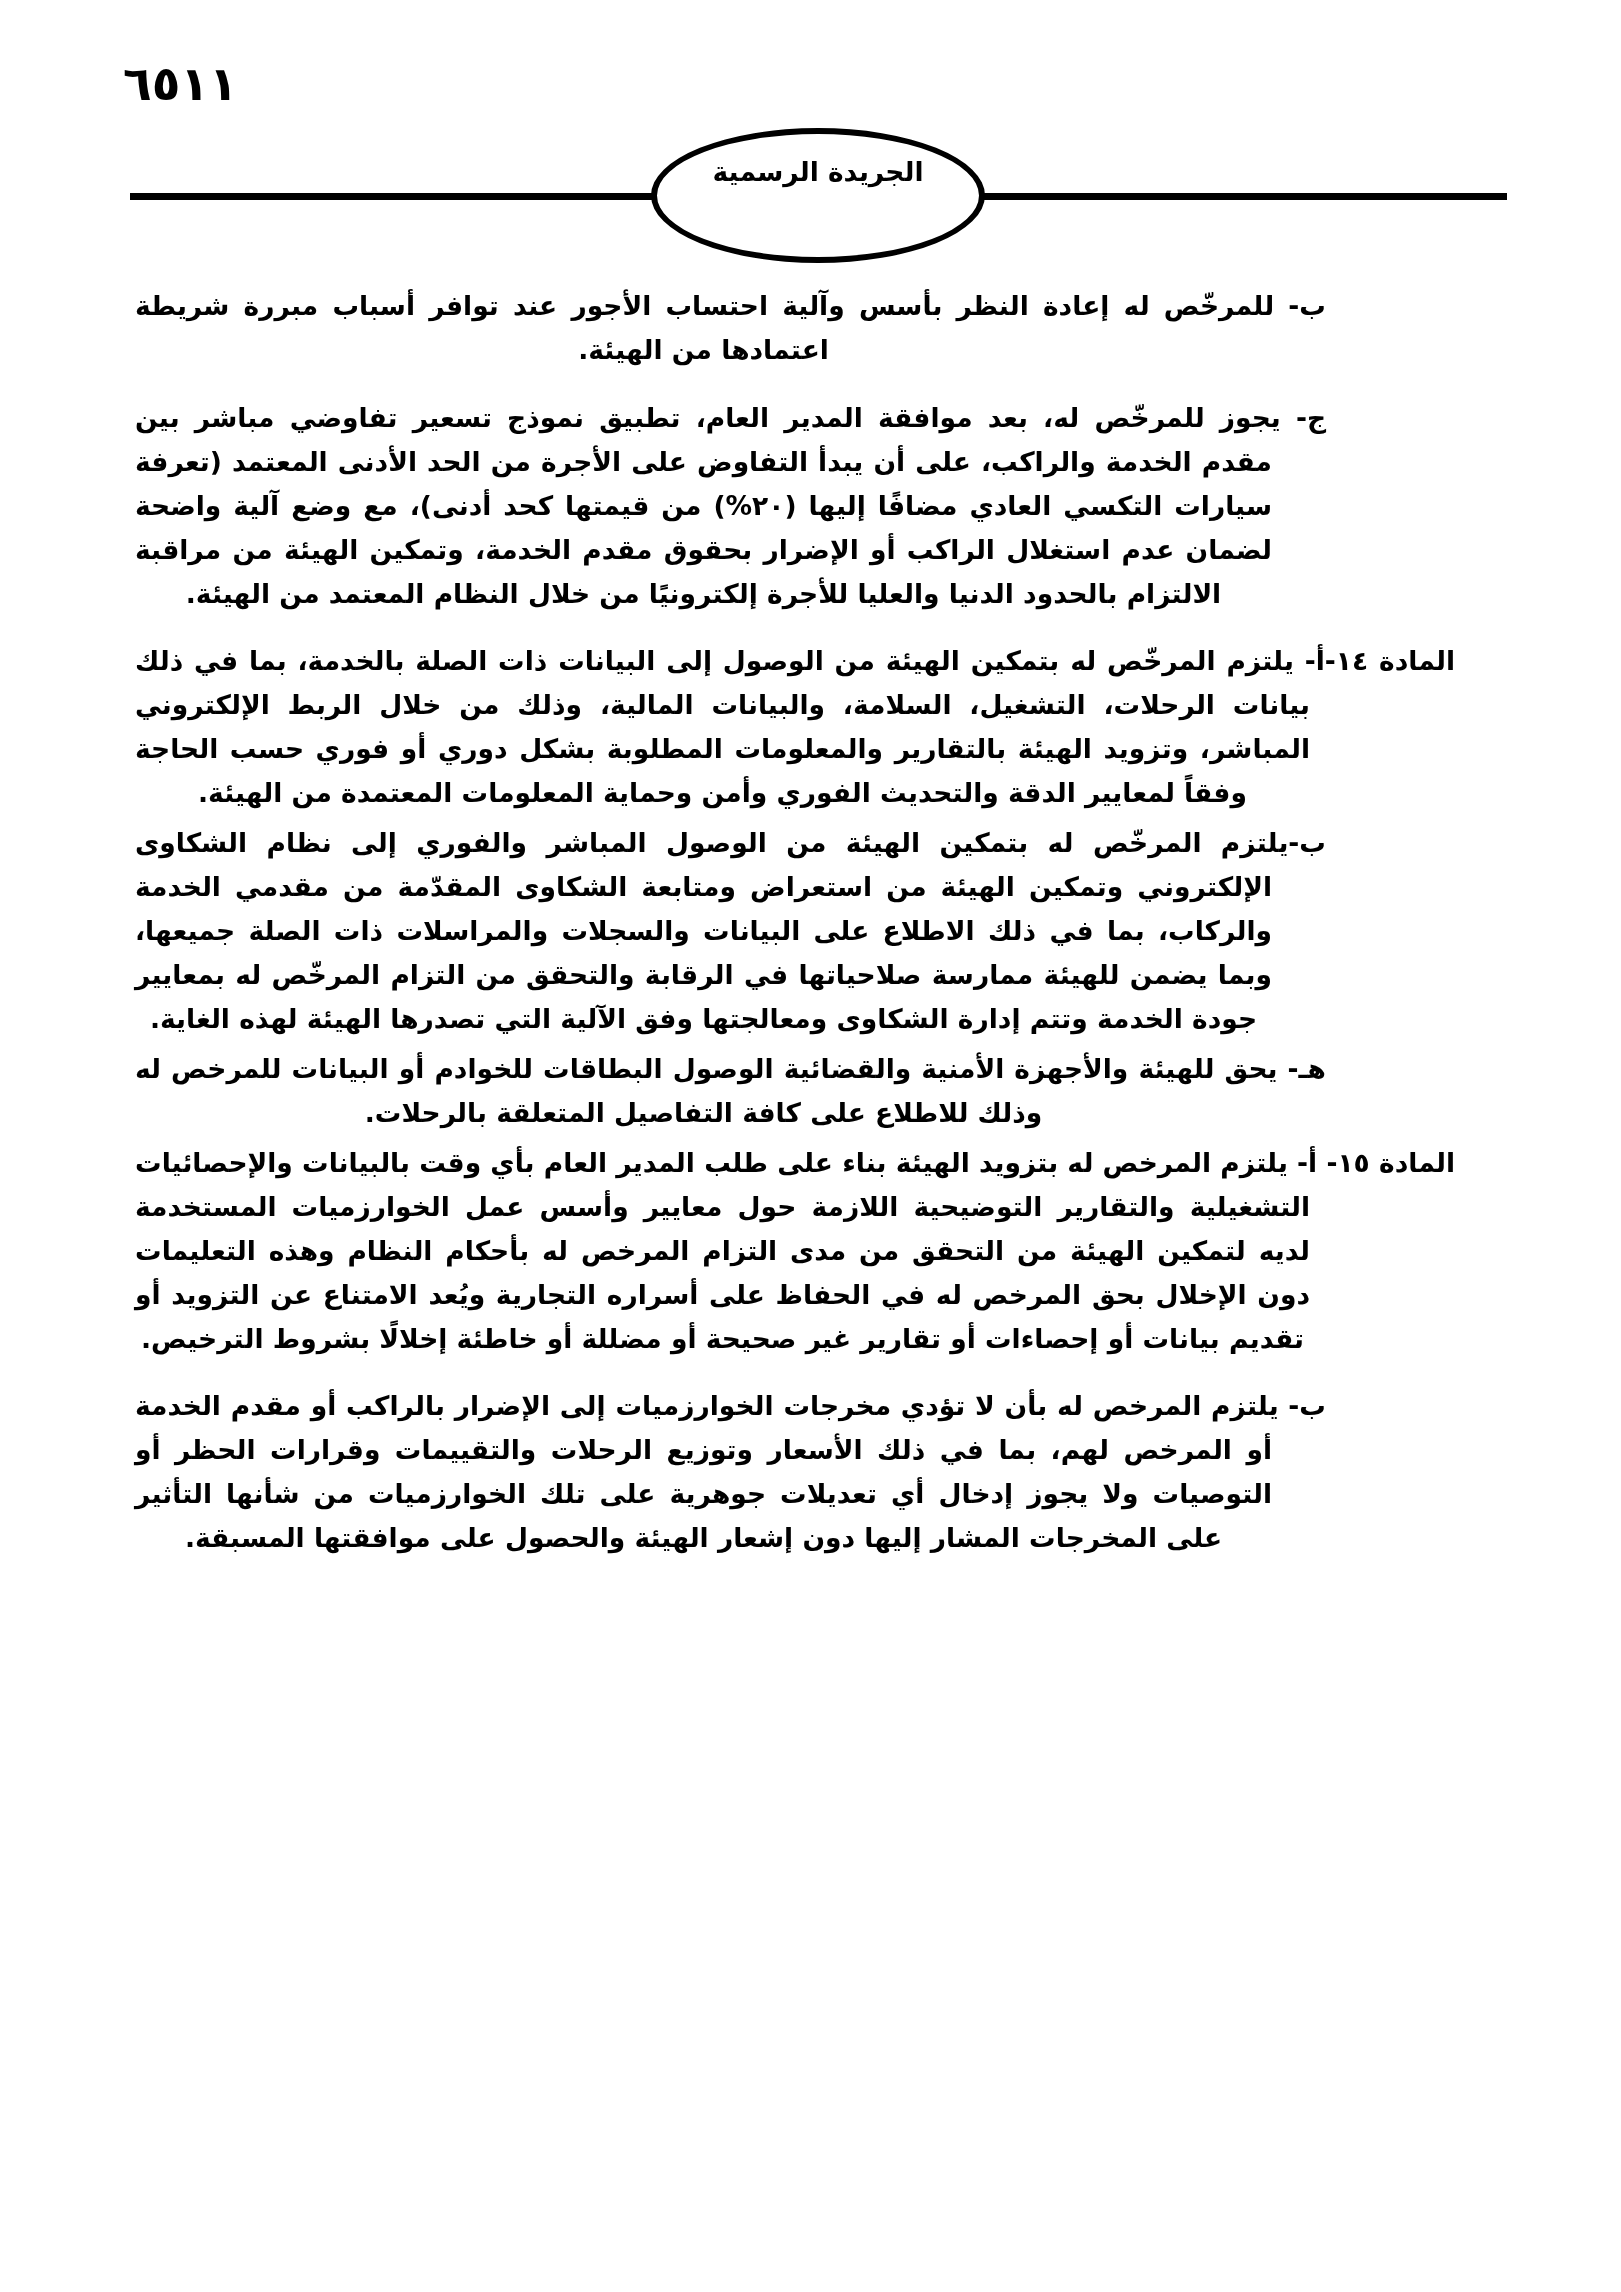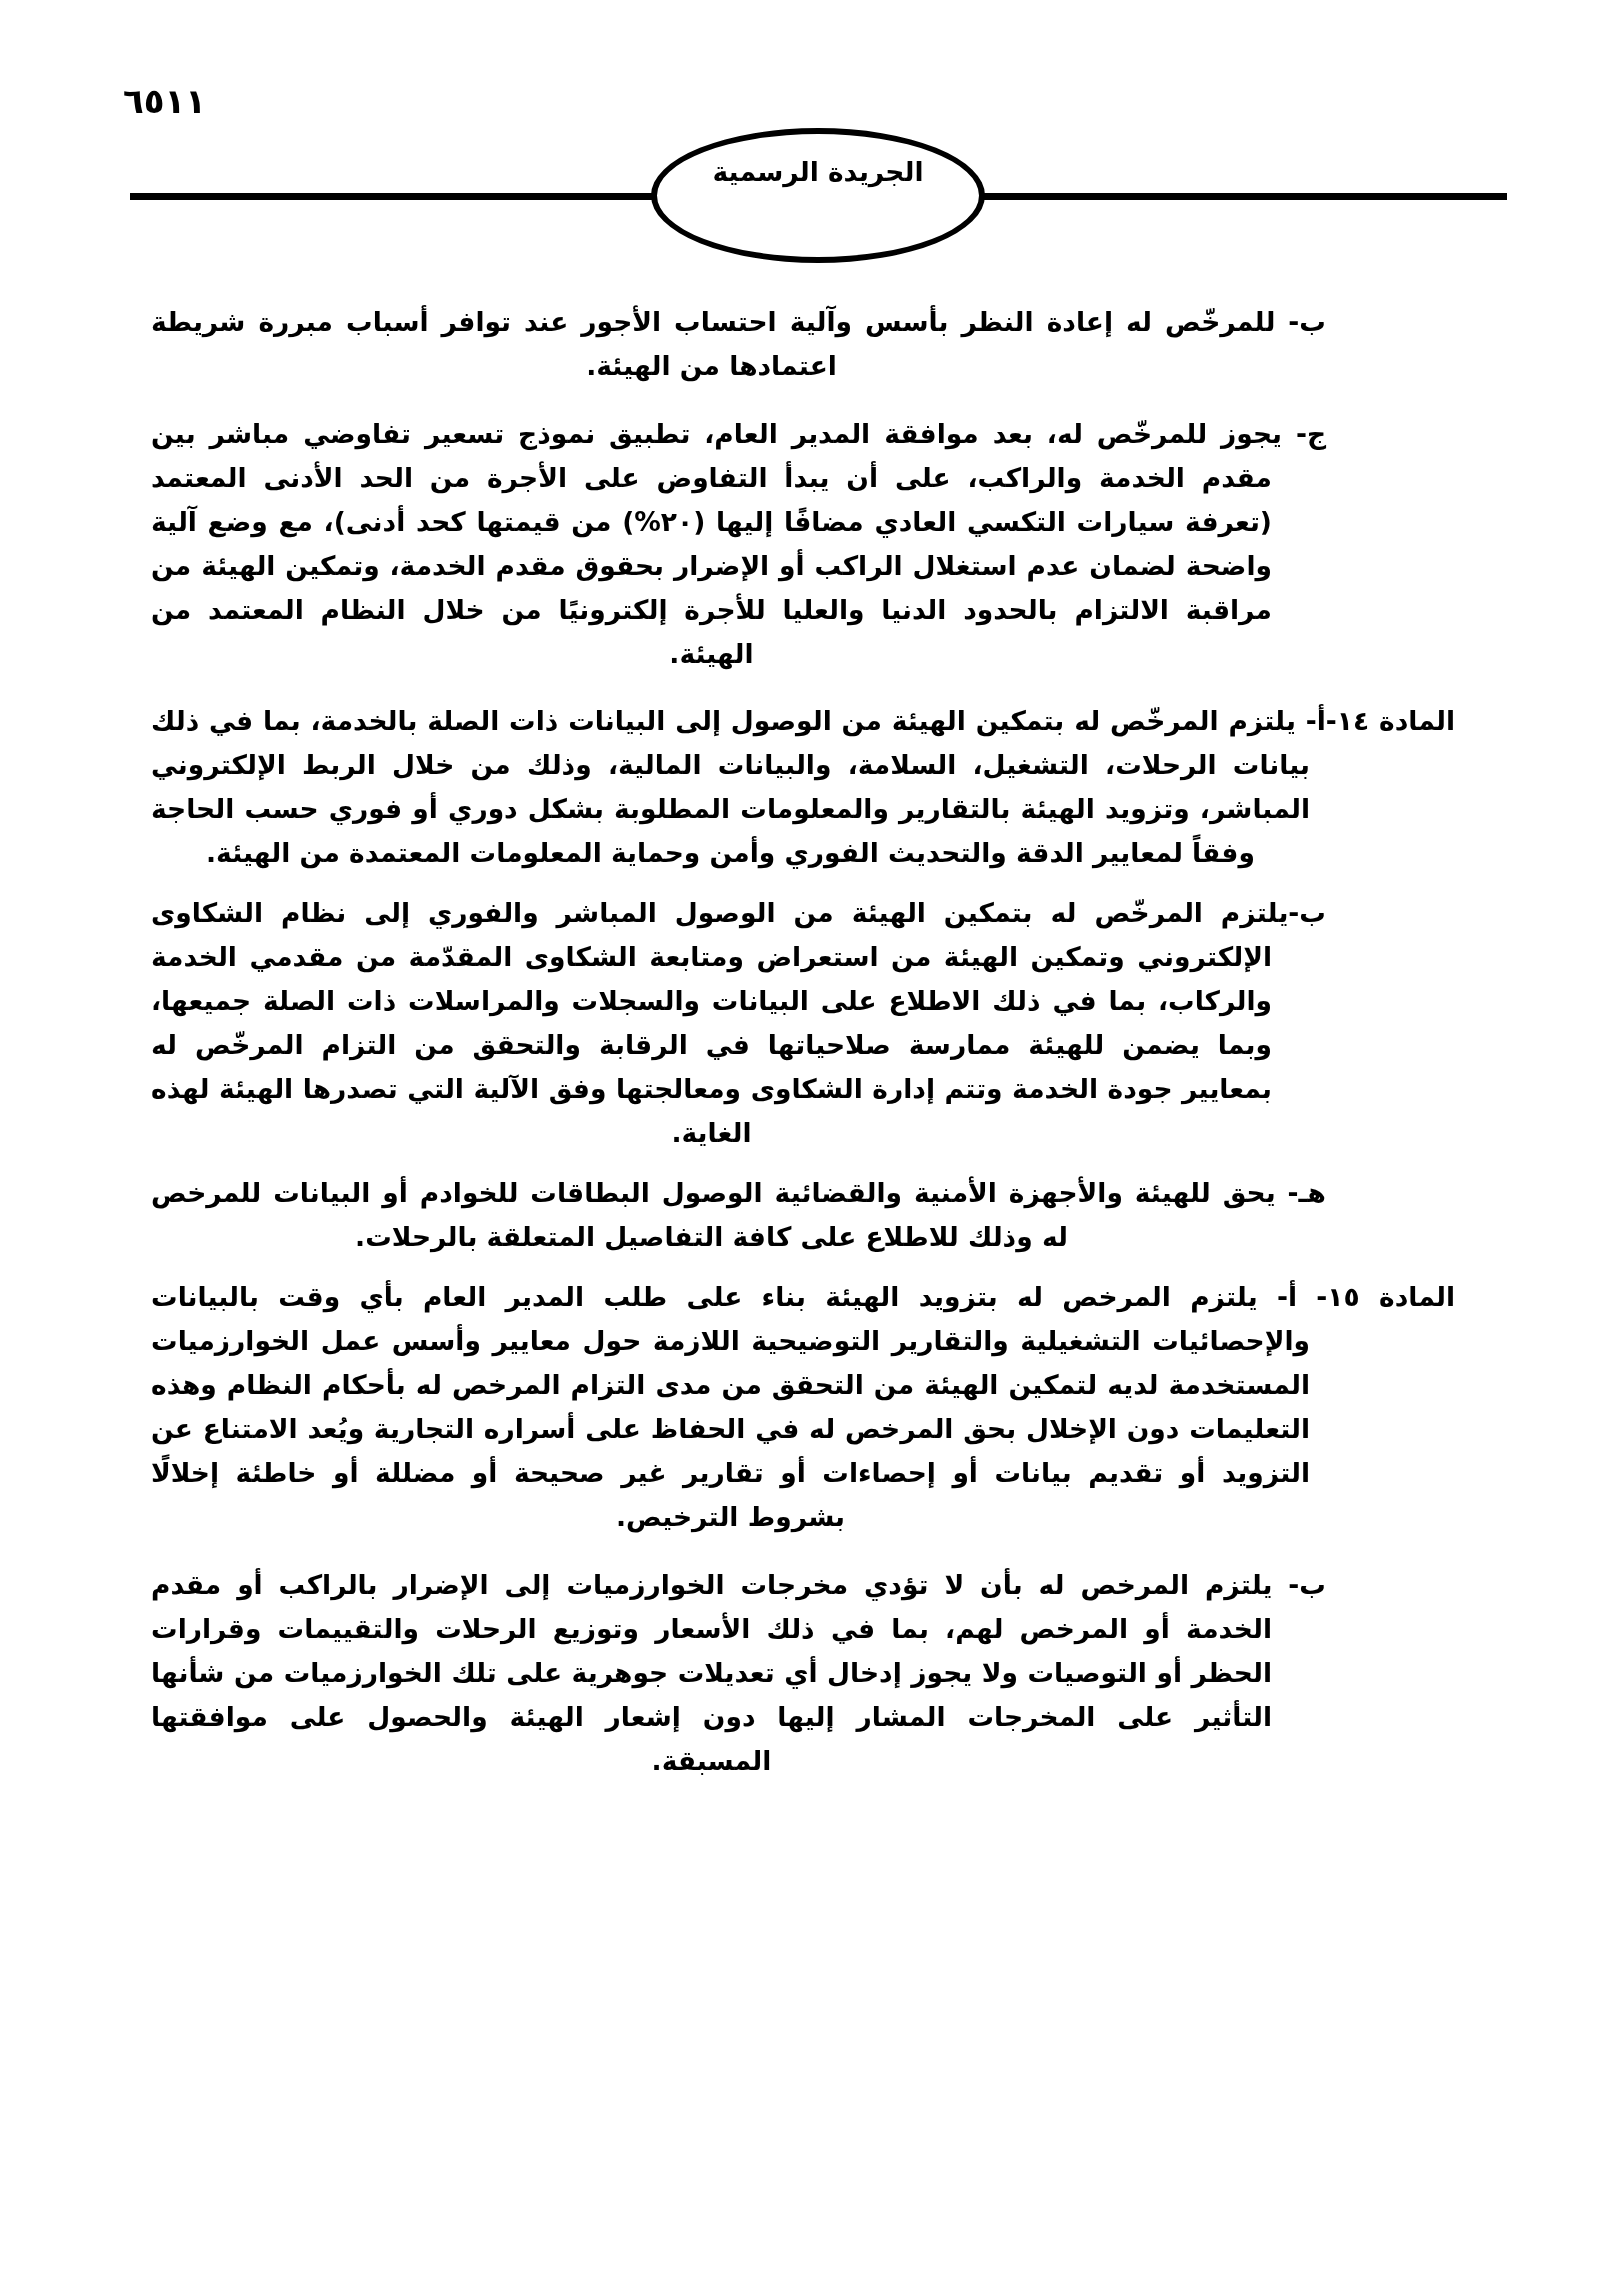--- a/index.html
+++ b/index.html
@@ -8,23 +8,23 @@
     width: 1621px;
     height: 2293px;
     background: #ffffff;
     margin: 0 auto;
     overflow: hidden;
     font-family: "DejaVu Sans", sans-serif;
     color: #000;
   }
   .pagenum {
     position: absolute;
-    top: 81px;
+    top: 56px;
     left: 123px;
-    font-size: 34px;
+    font-size: 47px;
     font-weight: bold;
     letter-spacing: 3.9px;
   }
   .rule {
     position: absolute;
     top: 193px;
     left: 130px;
     width: 1377px;
     height: 6.9px;
     background: #000;
@@ -52,21 +52,21 @@
     top: 284px;
     right: 166px;
     width: 1320px;
     direction: rtl;
     font-size: 26.5px;
     font-weight: bold;
     line-height: 44px;
     text-align: justify;
   }
   p.para {
-    margin: 16px;
+    margin: 0;
     text-align: justify;
     text-align-last: center;
   }
   
   p.sub {
     margin-right: 129px;
     padding-right: 54px;
     text-indent: -54px;
   }
   

